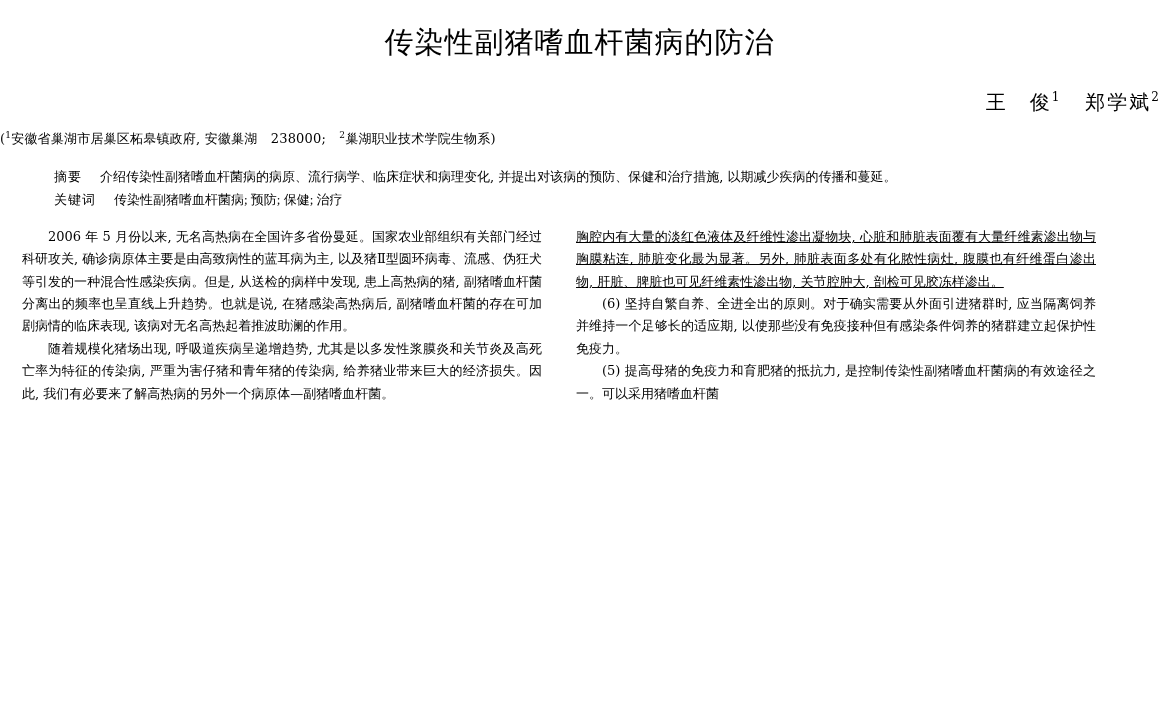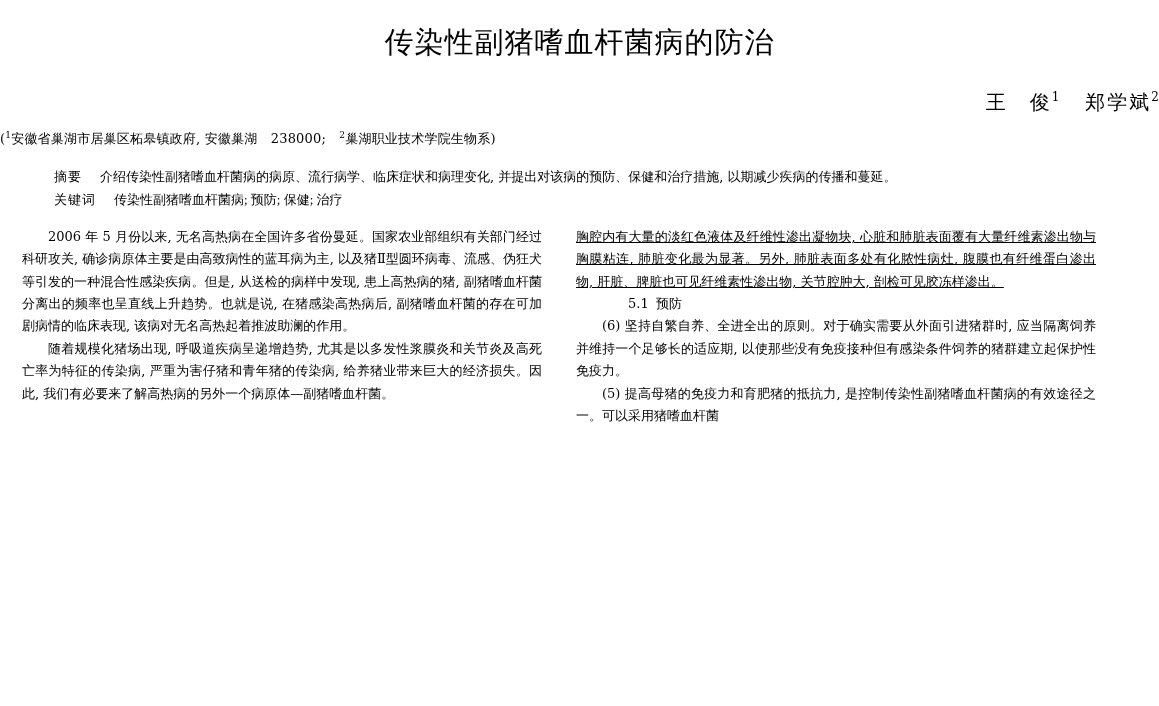--- a/index.html
+++ b/index.html
@@ -133,21 +133,18 @@
 
   <div class="columns">
 
     <div class="col">
       <p>2006 年 5 月份以来, 无名高热病在全国许多省份曼延。国家农业部组织有关部门经过科研攻关, 确诊病原体主要是由高致病性的蓝耳病为主, 以及猪Ⅱ型圆环病毒、流感、伪狂犬等引发的一种混合性感染疾病。但是, 从送检的病样中发现, 患上高热病的猪, 副猪嗜血杆菌分离出的频率也呈直线上升趋势。也就是说, 在猪感染高热病后, 副猪嗜血杆菌的存在可加剧病情的临床表现,  该病对无名高热起着推波助澜的作用。</p>
       <p>随着规模化猪场出现, 呼吸道疾病呈递增趋势, 尤其是以多发性浆膜炎和关节炎及高死亡率为特征的传染病, 严重为害仔猪和青年猪的传染病,  给养猪业带来巨大的经济损失。因此, 我们有必要来了解高热病的另外一个病原体—副猪嗜血杆菌。</p>
     </div>
 
     <div class="col">
       <p class="noindent">胸腔内有大量的淡红色液体及纤维性渗出凝物块,  心脏和肺脏表面覆有大量纤维素渗出物与胸膜粘连,  肺脏变化最为显著。另外, 肺脏表面多处有化脓性病灶, 腹膜也有纤维蛋白渗出物, 肝脏、脾脏也可见纤维素性渗出物, 关节腔肿大, 剖检可见胶冻样渗出。</p>
-      <p class="sec-head">
-        <span class="num sub">5.1</span><span>预防</span>
-      </p>
       <p>(6) 坚持自繁自养、全进全出的原则。对于确实需要从外面引进猪群时,  应当隔离饲养并维持一个足够长的适应期,  以使那些没有免疫接种但有感染条件饲养的猪群建立起保护性免疫力。</p>
       <p>(5) 提高母猪的免疫力和育肥猪的抵抗力, 是控制传染性副猪嗜血杆菌病的有效途径之一。可以采用猪嗜血杆菌</p>
     </div>
 
   </div>
 </div>
 
 </body></html>

